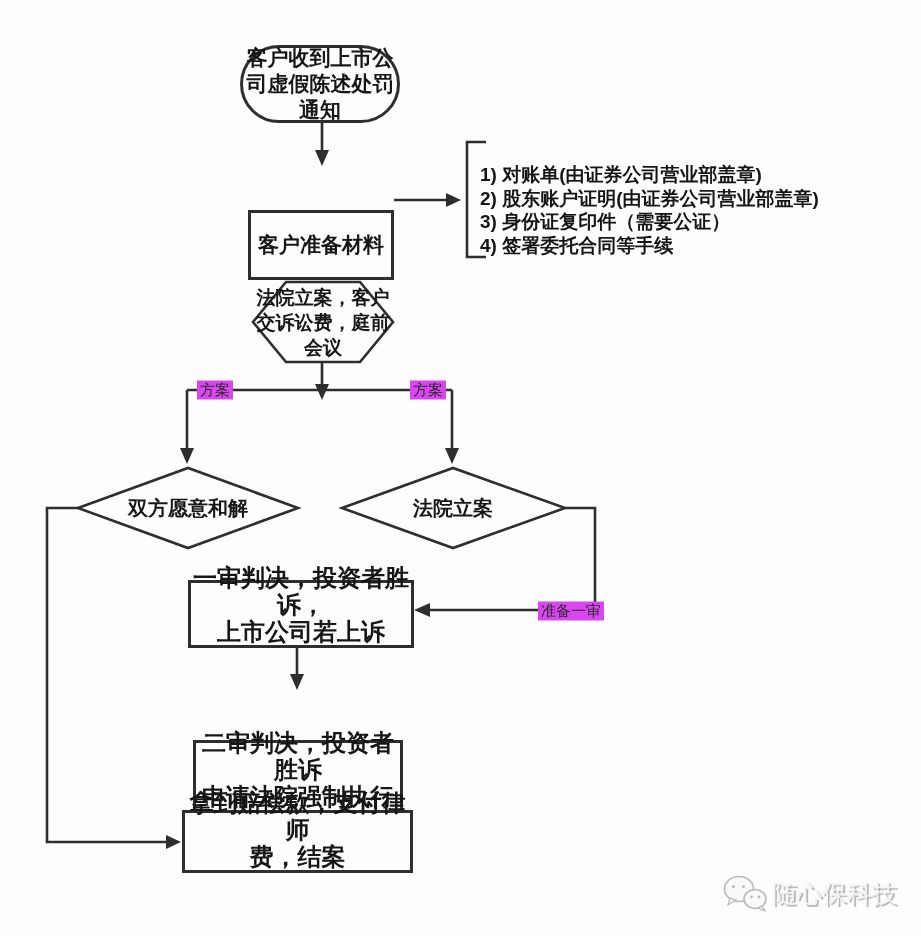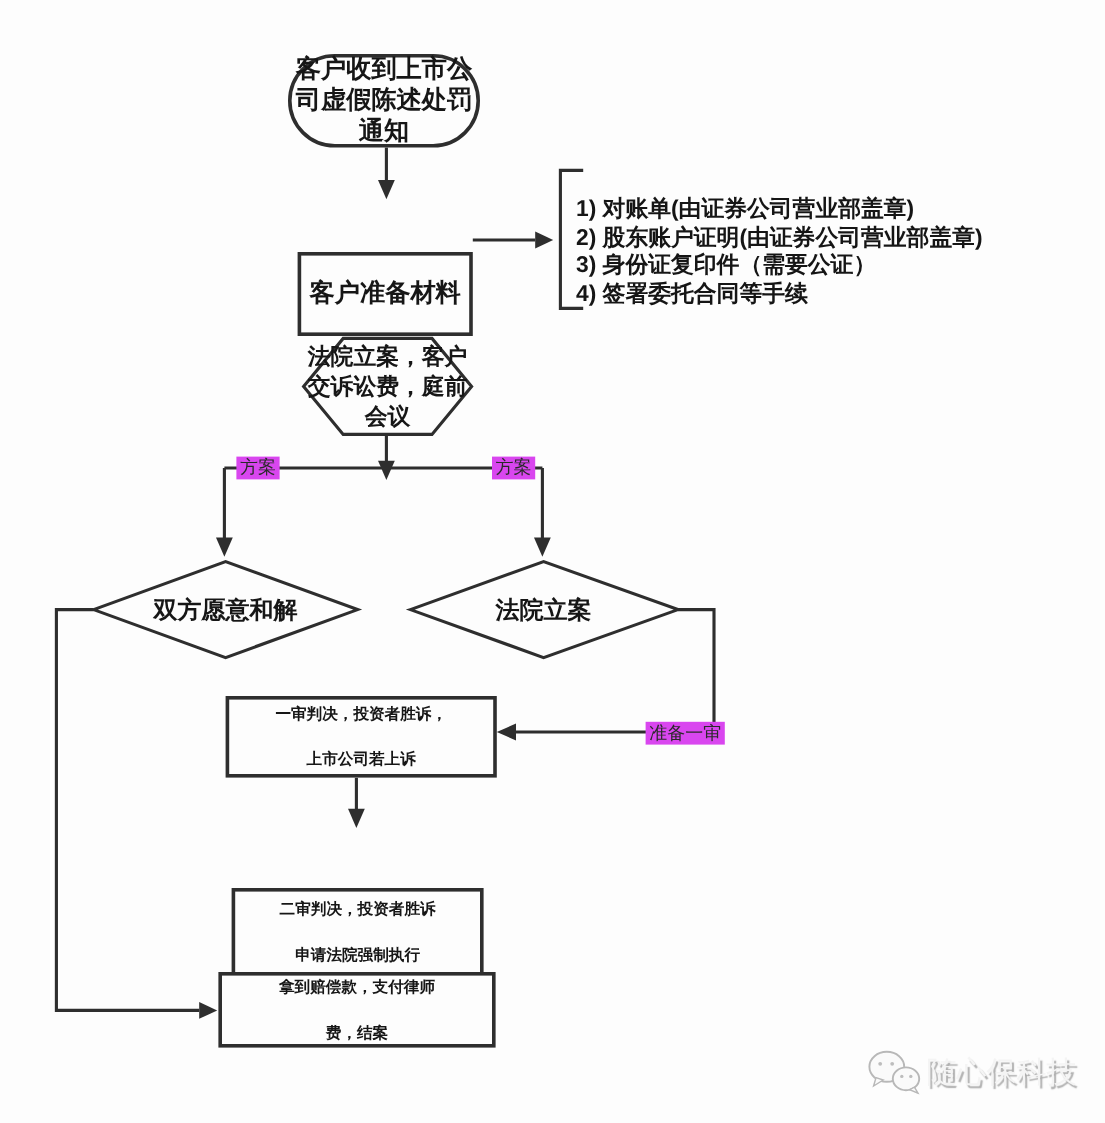--- a/index.html
+++ b/index.html
@@ -40,21 +40,21 @@
     position:absolute;
     display:flex;align-items:center;justify-content:center;
     text-align:center;
     font-weight:700;color:#161616;
     white-space:pre-line;
     z-index:2;
     background:transparent;
   }
   .hex-text{font-size:19px;line-height:25px;}
   .diamond-text{font-size:20px;}
-  .proc{font-size:13px;line-height:38px;}
+  .proc{font-size:24px;line-height:27px;align-items:flex-end;}
   .materials{
     position:absolute;left:480px;top:163px;z-index:2;
     font-weight:700;font-size:19px;line-height:23.7px;
     color:#151515;white-space:nowrap;
   }
   .wire-label{
     position:absolute;z-index:3;
     transform:translate(-50%,-50%);
     background:#d946ef;
     padding:0 3px;

